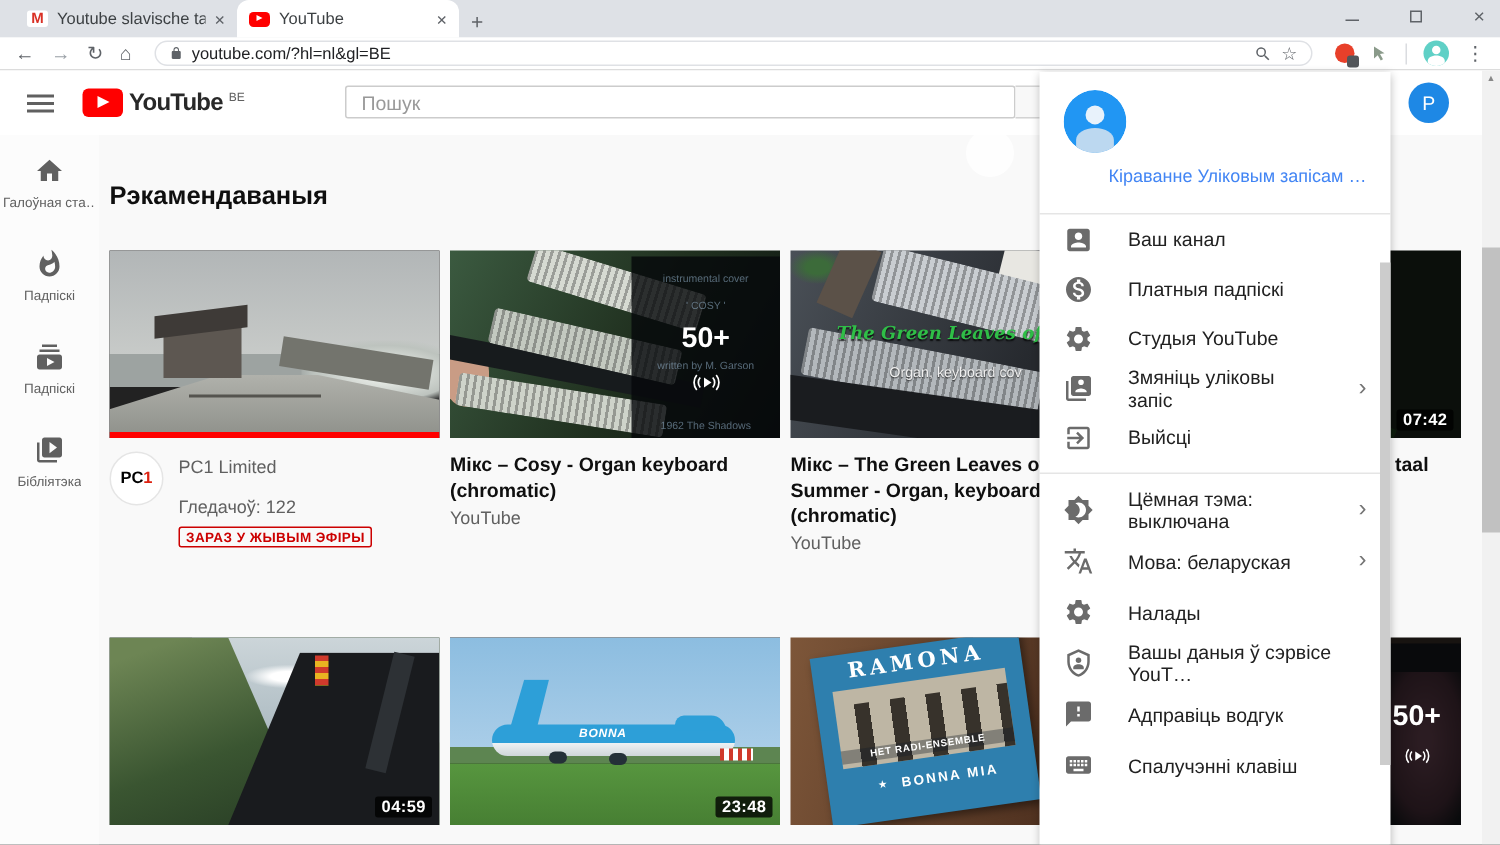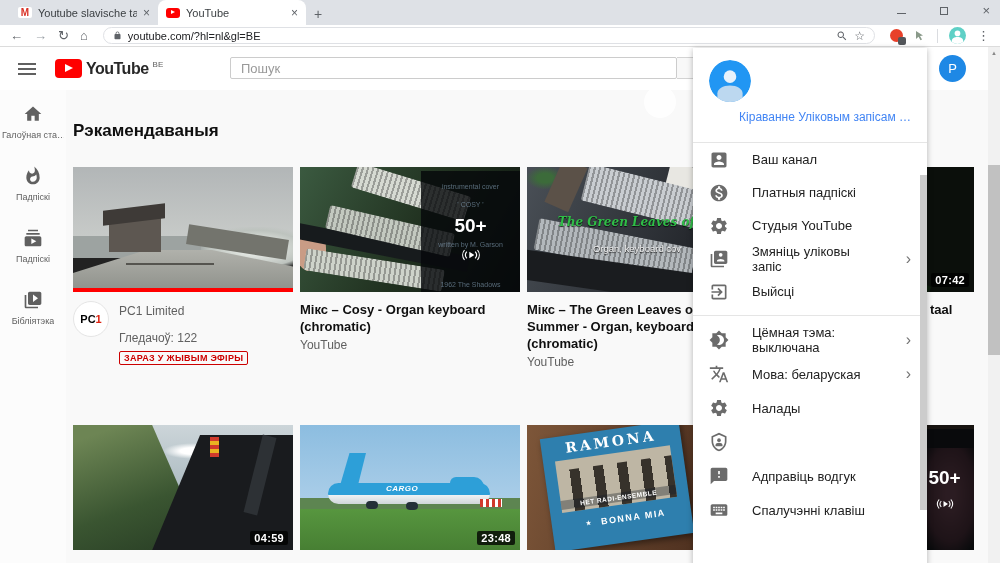--- a/index.html
+++ b/index.html
@@ -364,21 +364,21 @@
     </div>
 
     <div class="card">
       <div class="thumb t-747">
         <div class="layer sky"></div>
         <div class="layer trees"></div>
         <div class="layer grass"></div>
         <div class="layer tail"></div>
         <div class="layer fuselage"></div>
         <div class="layer hump"></div>
-        <div class="cargo-text">CARGO</div>
+        <div class="cargo-text">BONNA</div>
         <div class="layer eng1"></div>
         <div class="layer eng2"></div>
         <div class="layer fence"></div>
         <span class="duration">23:48</span>
       </div>
     </div>
 
     <div class="card">
       <div class="thumb t-ramona">
         <div class="sleeve">
@@ -481,20 +481,21 @@
             <path d="M19.14 12.94c.04-.3.06-.61.06-.94 0-.32-.02-.64-.07-.94l2.03-1.58c.18-.14.23-.41.12-.61l-1.92-3.32c-.12-.22-.37-.29-.59-.22l-2.39.96c-.5-.38-1.03-.7-1.62-.94l-.36-2.54c-.04-.24-.24-.41-.48-.41h-3.84c-.24 0-.43.17-.47.41l-.36 2.54c-.59.24-1.13.57-1.62.94l-2.39-.96c-.22-.08-.47 0-.59.22L2.74 8.87c-.12.21-.08.47.12.61l2.03 1.58c-.05.3-.09.63-.09.94s.02.64.07.94l-2.03 1.58c-.18.14-.23.41-.12.61l1.92 3.32c.12.22.37.29.59.22l2.39-.96c.5.38 1.03.7 1.62.94l.36 2.54c.05.24.24.41.48.41h3.84c.24 0 .44-.17.47-.41l.36-2.54c.59-.24 1.13-.56 1.62-.94l2.39.96c.22.08.47 0 .59-.22l1.92-3.32c.12-.22.07-.47-.12-.61l-2.01-1.58zM12 15.6c-1.98 0-3.6-1.62-3.6-3.6s1.62-3.6 3.6-3.6 3.6 1.62 3.6 3.6-1.62 3.6-3.6 3.6z"></path>
           </svg>
         <span>Налады</span>
       </div>
       <div class="menu-item">
         <svg viewBox="0 0 24 24">
             <path d="M12 1L3 5v6c0 5.55 3.84 10.74 9 12 5.16-1.26 9-6.45 9-12V5l-9-4zm0 2.18l7 3.12v4.7c0 4.52-3.05 8.7-7 9.93-3.95-1.23-7-5.41-7-9.93V6.3l7-3.12z"></path>
             <circle cx="12" cy="9.8" r="2.2"></circle>
             <path d="M12 13c-2.1 0-4.2 1.05-4.2 2.6v1.4h8.4v-1.4c0-1.55-2.1-2.6-4.2-2.6z"></path>
           </svg>
+        <span>Вашы даныя ў сэрвісе YouT…</span>
       </div>
       <div class="menu-item">
         <svg viewBox="0 0 24 24">
             <path d="M20 2H4c-1.1 0-2 .9-2 2v18l4-4h14c1.1 0 2-.9 2-2V4c0-1.1-.9-2-2-2zm-7 12h-2v-2h2v2zm0-4h-2V6h2v4z"></path>
           </svg>
         <span>Адправіць водгук</span>
       </div>
       <div class="menu-item">
         <svg viewBox="0 0 24 24">
             <path d="M20 5H4c-1.1 0-1.99.9-1.99 2L2 17c0 1.1.9 2 2 2h16c1.1 0 2-.9 2-2V7c0-1.1-.9-2-2-2zm-9 3h2v2h-2V8zm0 3h2v2h-2v-2zM8 8h2v2H8V8zm0 3h2v2H8v-2zm-1 2H5v-2h2v2zm0-3H5V8h2v2zm9 7H8v-2h8v2zm0-4h-2v-2h2v2zm0-3h-2V8h2v2zm3 3h-2v-2h2v2zm0-3h-2V8h2v2z"></path>

